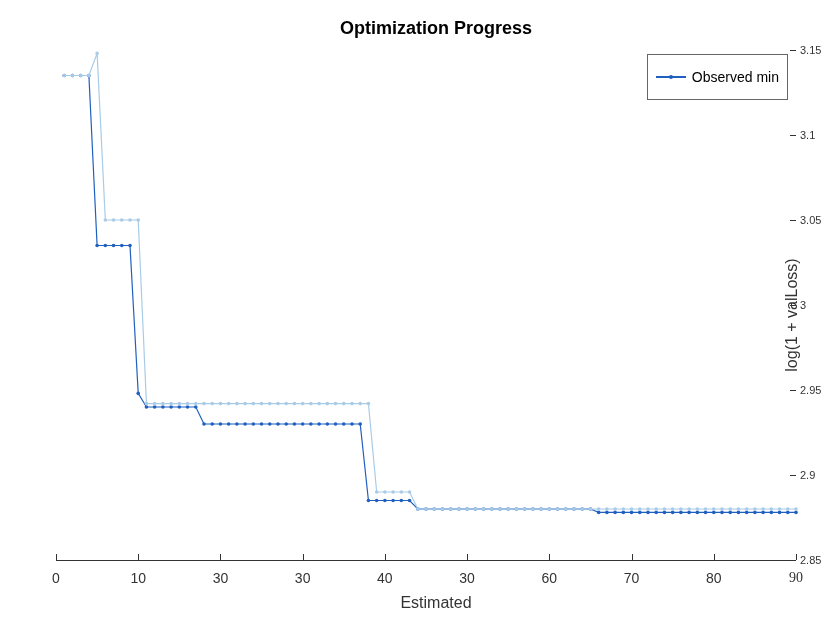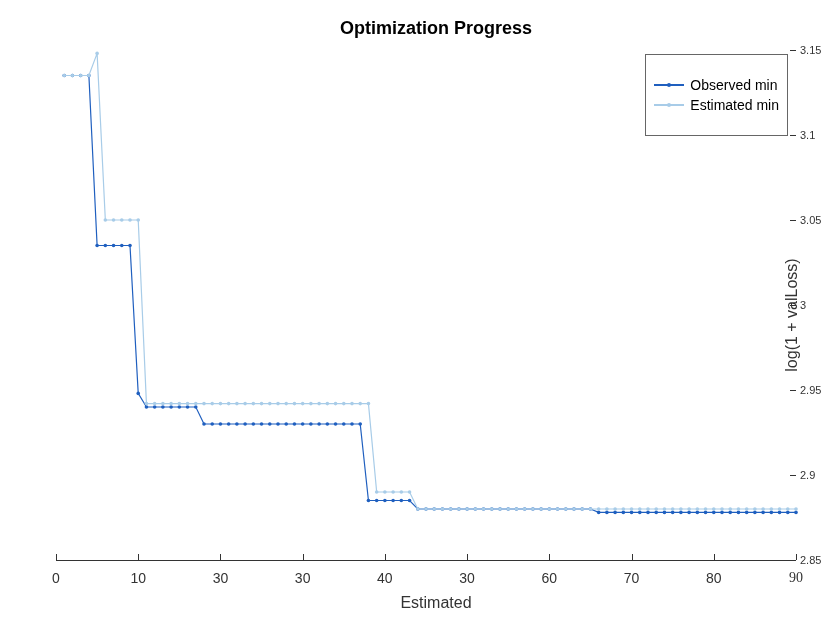--- a/index.html
+++ b/index.html
@@ -54,21 +54,21 @@
     font-size: 16px;
     color: #333;
     white-space: nowrap;
   }
   .legend {
     position: absolute;
     right: 68px;
     top: 54px;
     background: #fff;
     border: 1px solid #666;
-    padding: 20px 8px;
+    padding: 12px 8px;
     font-size: 14px;
     color: #000;
   }
   .legend-row {
     display: flex;
     align-items: center;
     height: 20px;
   }
   .legend-swatch {
     width: 30px;
@@ -362,22 +362,15 @@
   <div class="ylabel">log(1 + valLoss)</div>
 
   <div class="legend" id="legend">
       <div class="legend-row">
         <span class="legend-swatch">
           <span class="legend-line" style="background: rgb(31, 95, 191);"></span>
           <span class="legend-dot" style="background: rgb(31, 95, 191);"></span>
         </span>
         <span>Observed min</span>
       </div>
-      <div class="legend-row">
-        <span class="legend-swatch">
-          <span class="legend-line" style="background: rgb(168, 204, 232);"></span>
-          <span class="legend-dot" style="background: rgb(168, 204, 232);"></span>
-        </span>
-        <span>Estimated min</span>
-      </div>
     </div>
 
 </div>
 
 </body></html>

